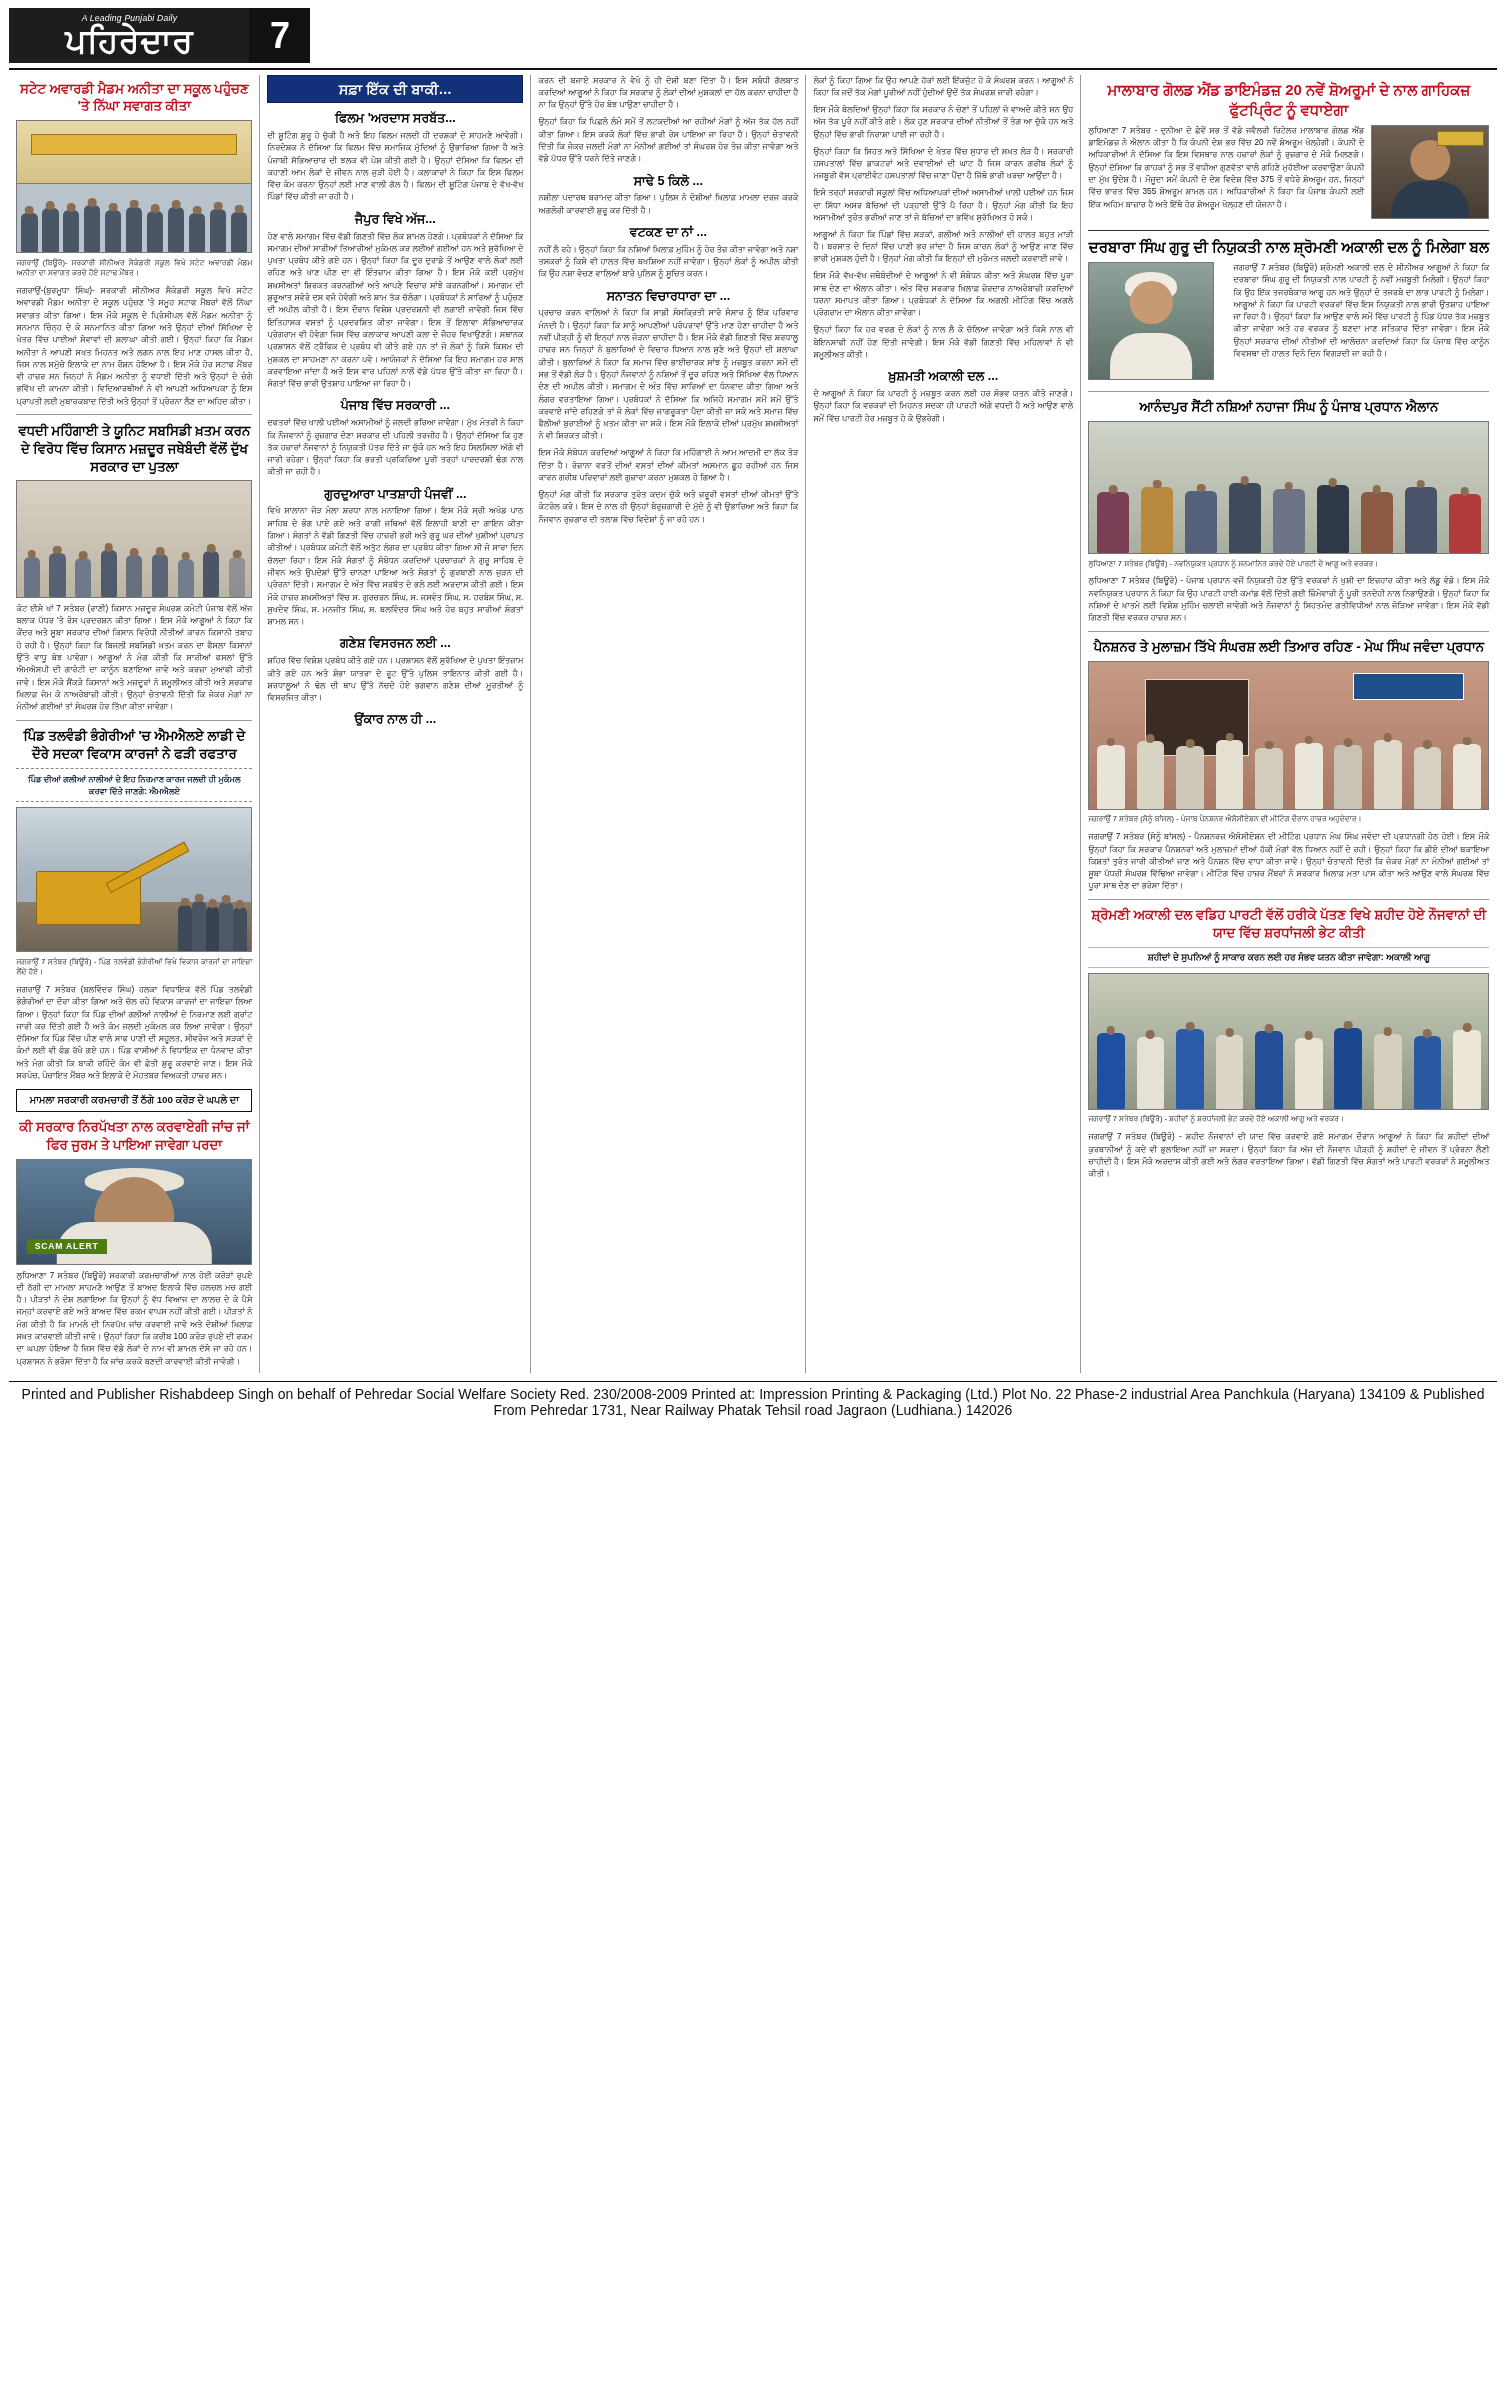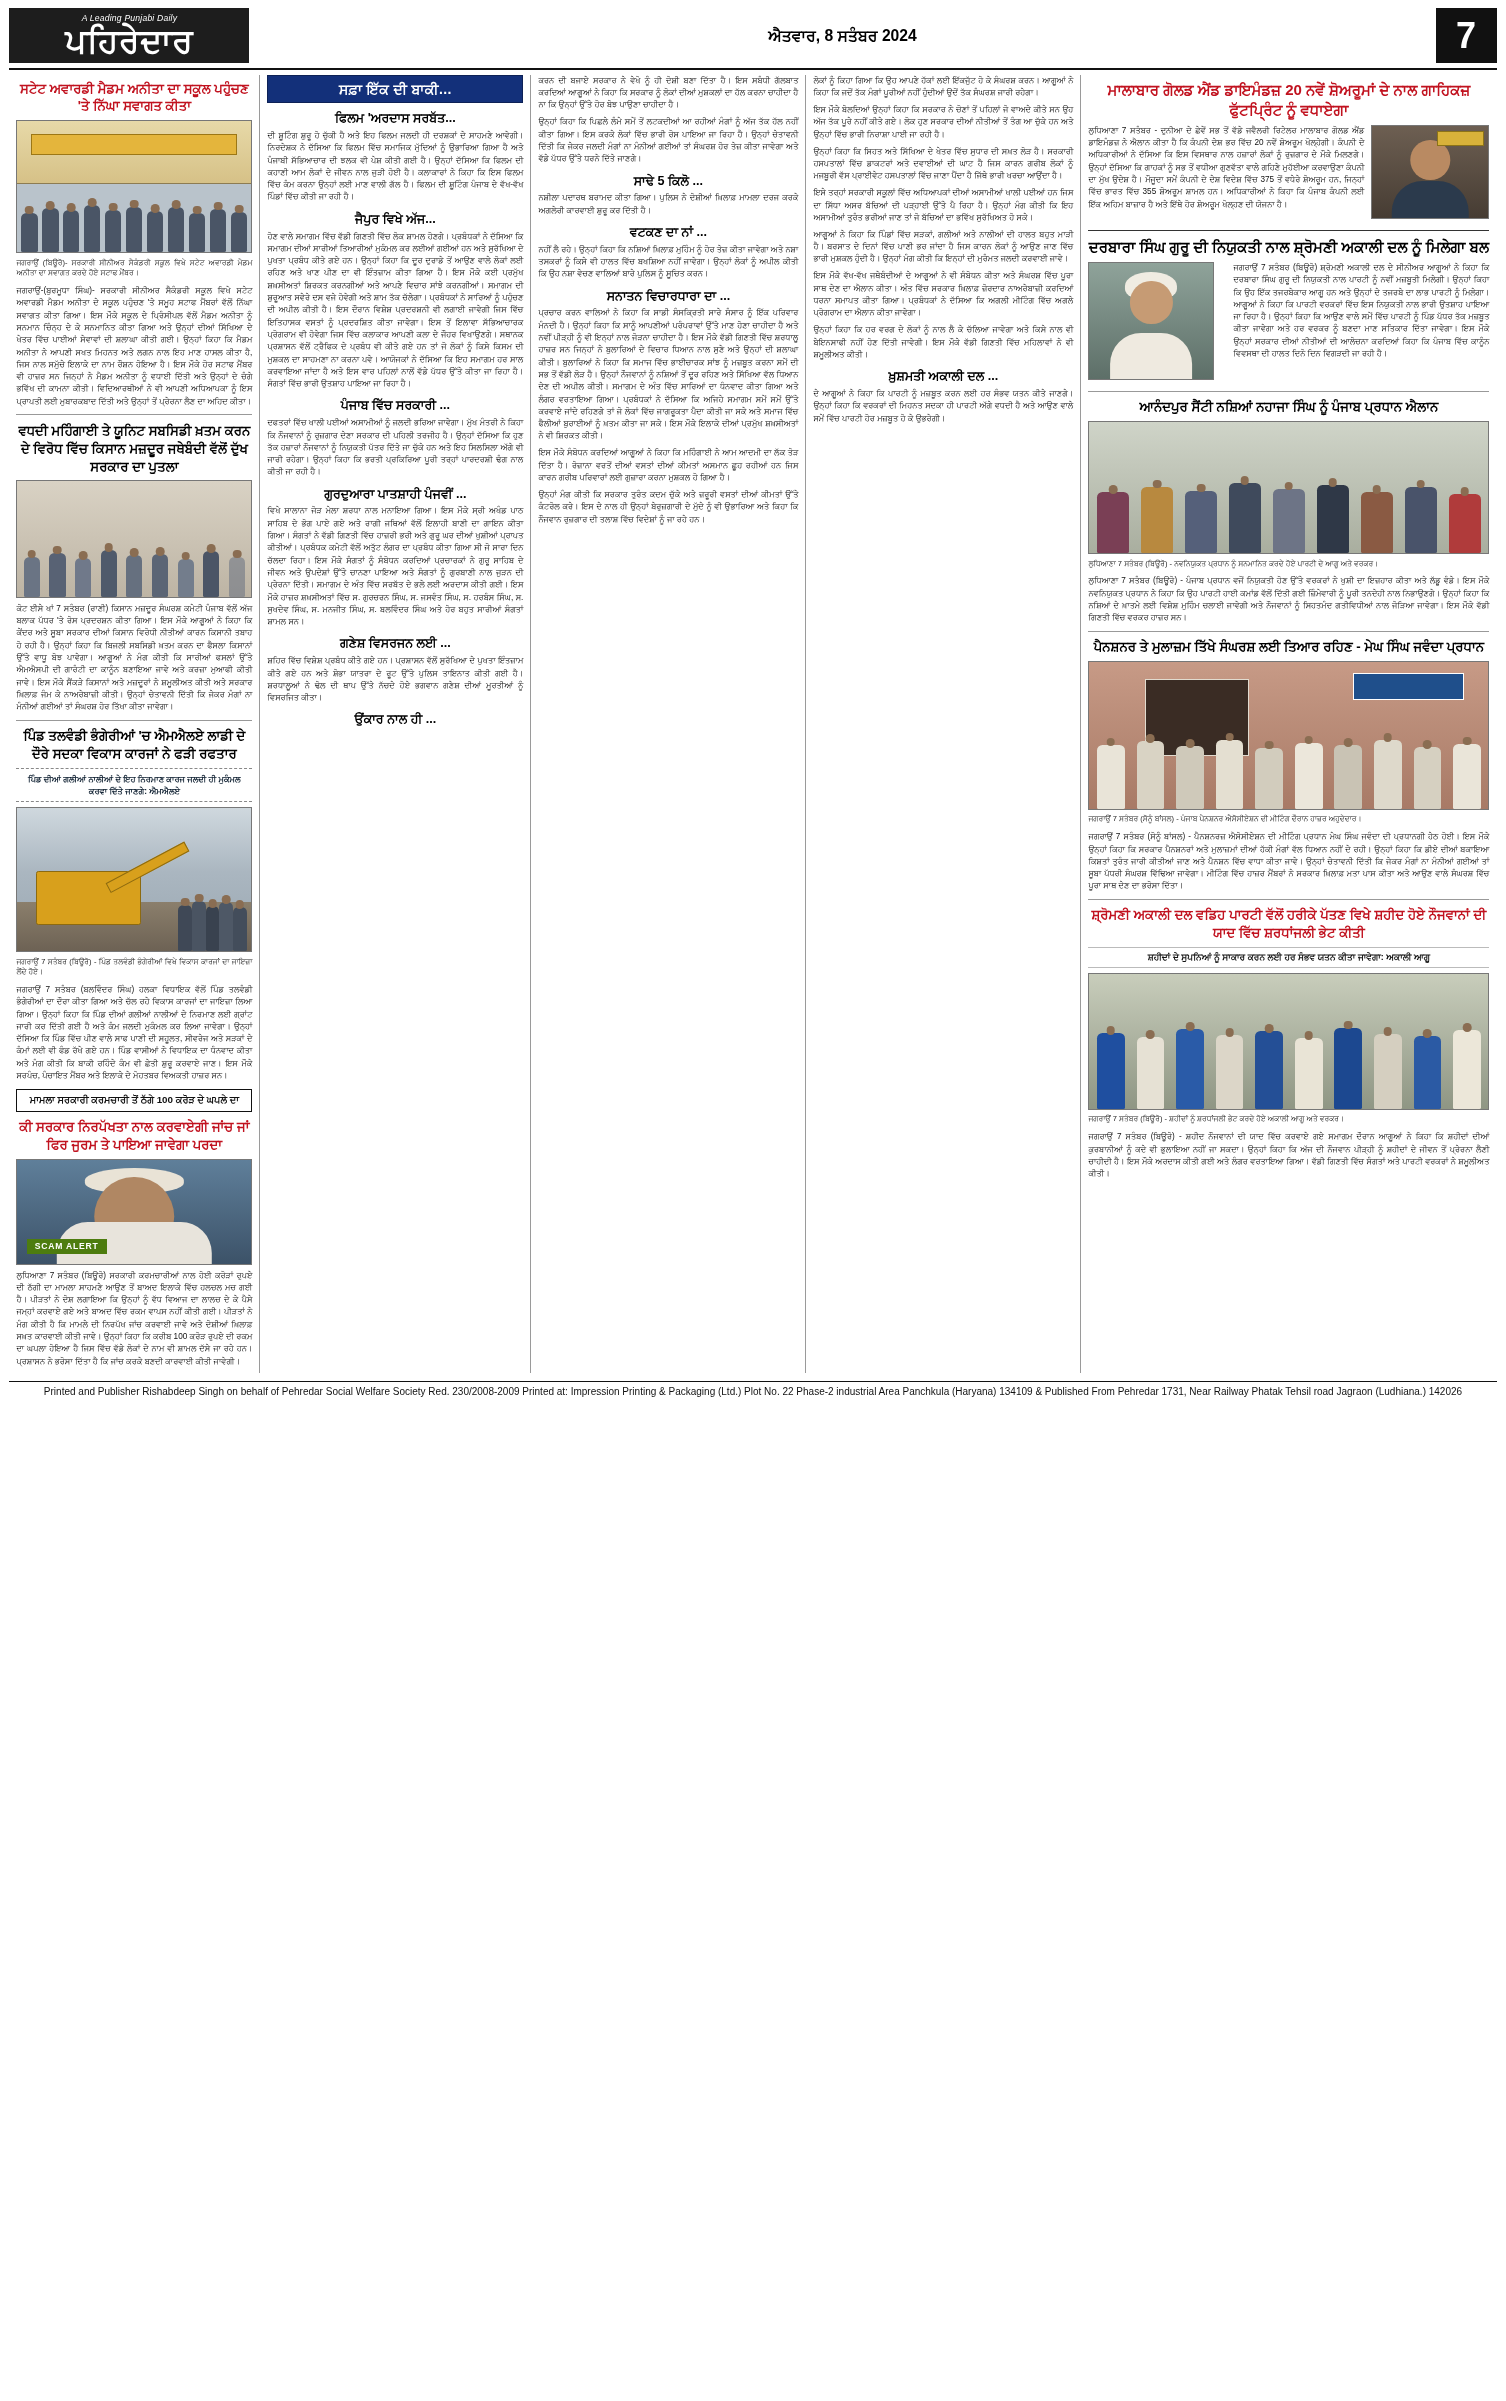--- a/index.html
+++ b/index.html
@@ -274,36 +274,35 @@
     border-bottom: 0.8px dashed #888;
     padding: 3.9px 1.6px;
     margin: 4.7px 0;
   }
 
   
   .footer {
     margin-top: 7.9px;
     border-top: 1.6px solid #111;
     padding: 4.7px 3.1px 7.9px 3.1px;
-    font-size: 10px;
+    font-size: 14px;
     text-align: center;
     color: #111;
   }
 </style>
 </head>
 <body>
 
 <div class="page">
 
   <div class="masthead">
     <div class="logo-box">
       <div class="logo-tagline">A Leading Punjabi Daily</div>
       <div class="logo-name">ਪਹਿਰੇਦਾਰ</div>
     </div>
-    <div class="masthead-mid">ਐਤਵਾਰ, 8 ਸਤੰਬਰ 2024</div>
     <div class="page-num-box">7</div>
   </div>
 
   <div class="columns">
 
     <div class="col col1">
 
       <div class="headline red">ਸਟੇਟ ਅਵਾਰਡੀ ਮੈਡਮ ਅਨੀਤਾ ਦਾ ਸਕੂਲ ਪਹੁੰਚਣ 'ਤੇ ਨਿੱਘਾ ਸਵਾਗਤ ਕੀਤਾ</div>
 
       <div class="photo" style="height:133px">

